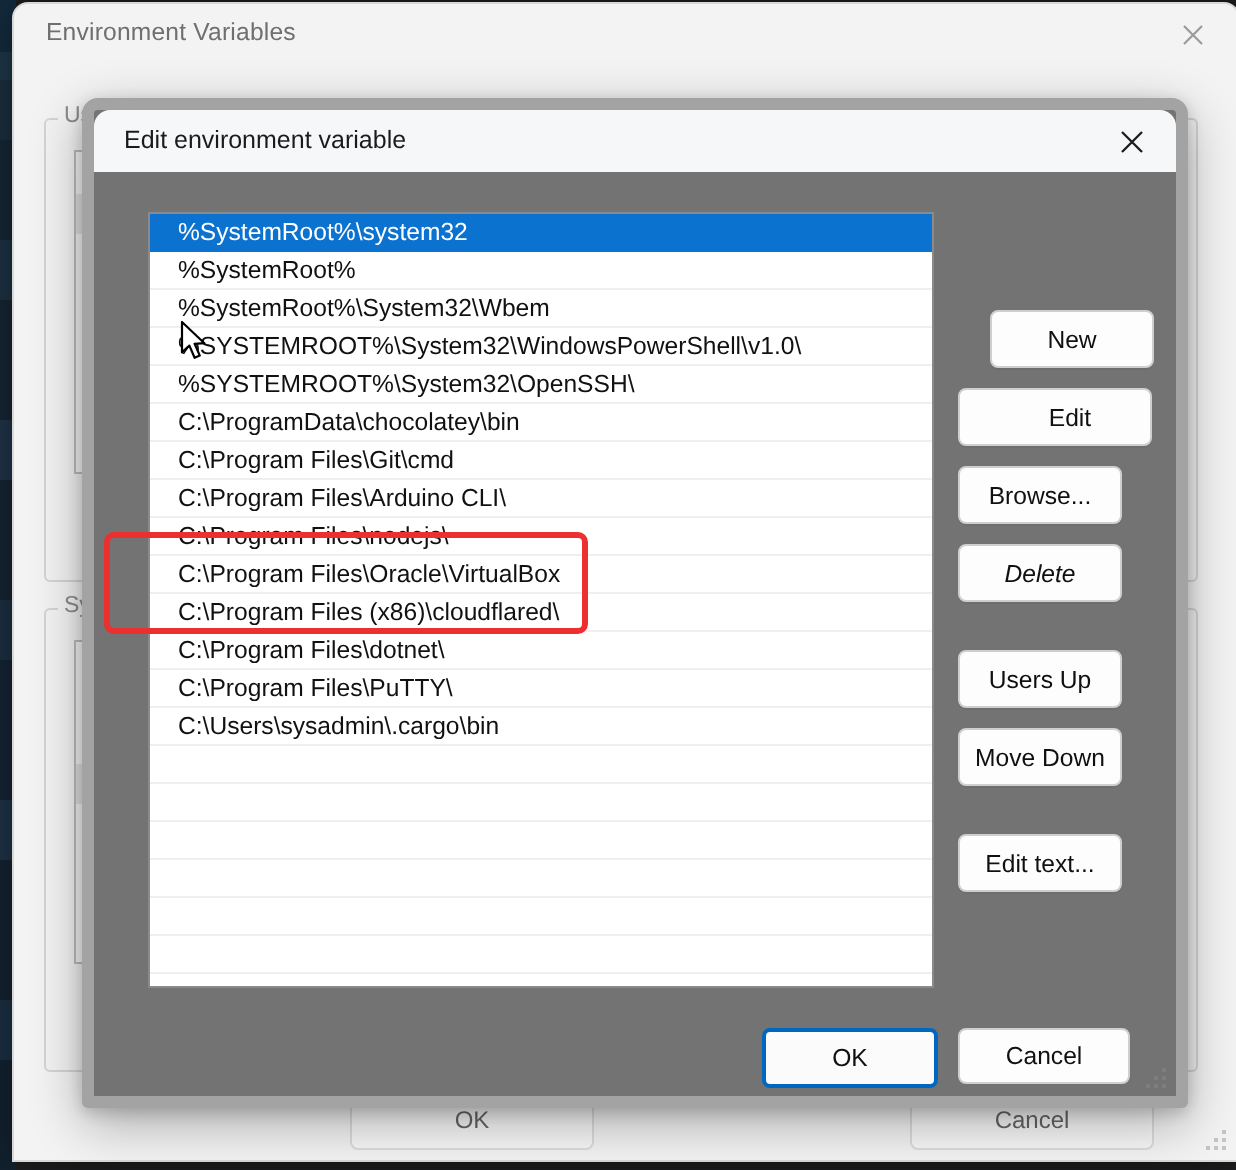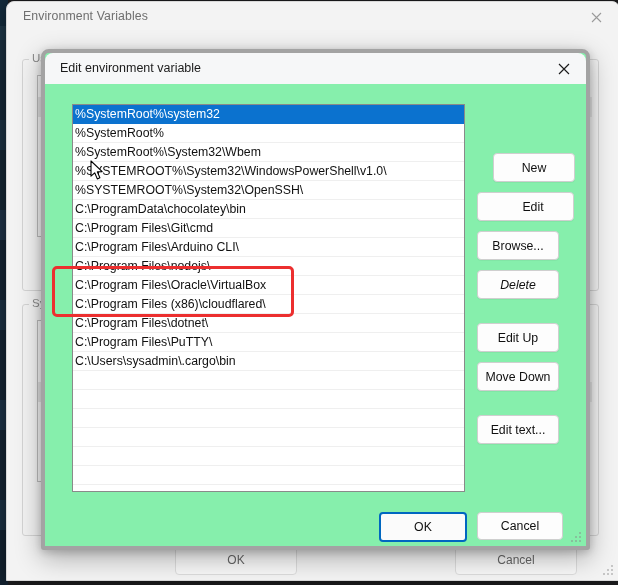--- a/index.html
+++ b/index.html
@@ -158,22 +158,22 @@
     position: absolute;
     width: 2px; height: 2px;
     background: #9a9a9a;
   }
 
   
   .dlg {
     position: absolute;
     left: 41px; top: 49px;
     width: 541px; height: 493px;
-    background: #86efac;
-    border: 4px solid #a3a3a3;
+    background: #737373;
+    border: 6px solid #a3a3a3;
     border-radius: 8px 8px 3px 3px;
     box-shadow: 0 8px 26px rgba(0,0,0,0.30), 0 2px 8px rgba(0,0,0,0.18);
     overflow: hidden;
   }
   .dlg-titlebar {
     position: absolute;
     left: 0; top: 0;
     width: 541px; height: 31px;
     background: #f6f7f8;
     border-radius: 8px 8px 0 0;
@@ -201,21 +201,21 @@
     background: #ffffff;
     border: 1px solid #8a8a8a;
     overflow: hidden;
   }
   .path-row {
     position: relative;
     height: 19px;
     line-height: 19px;
     font-size: 12.3px;
     color: #111111;
-    padding-left: 2px;
+    padding-left: 14px;
     white-space: nowrap;
     border-bottom: 1px solid #efefef;
     box-sizing: border-box;
   }
   .path-row.selected {
     background: #0b72cf;
     color: #ffffff;
     border-bottom: 1px solid #0b72cf;
   }
   .path-row.blank { border-bottom: 1px solid #efefef; }
@@ -382,21 +382,21 @@
       <div class="path-row blank"></div>
       <div class="path-row blank"></div>
       <div class="path-row blank"></div>
       <div class="path-row blank"></div>
     </div>
 
     <div class="side-btn" style="left:448px; top:100px;">New</div>
     <div class="side-btn" style="left:432px; top:139px;padding-left:15px;">Edit</div>
     <div class="side-btn" style="left:432px; top:178px;">Browse...</div>
     <div class="side-btn" style="left:432px; top:217px;font-style:italic;">Delete</div>
-    <div class="side-btn" style="left:432px; top:270px;">Edit Up</div>
+    <div class="side-btn" style="left:432px; top:270px;">Users Up</div>
     <div class="side-btn" style="left:432px; top:309px;">Move Down</div>
     <div class="side-btn" style="left:432px; top:362px;">Edit text...</div>
 
     <div class="dlg-btn default" style="left:334px; top:459px;">OK</div>
     <div class="dlg-btn" style="left:432px; top:459px;">Cancel</div>
 
     <div class="dlg-grip">
       <i style="left:8px; top:0px;"></i>
       <i style="left:4px; top:4px;"></i>
         <i style="left:8px; top:4px;"></i>

